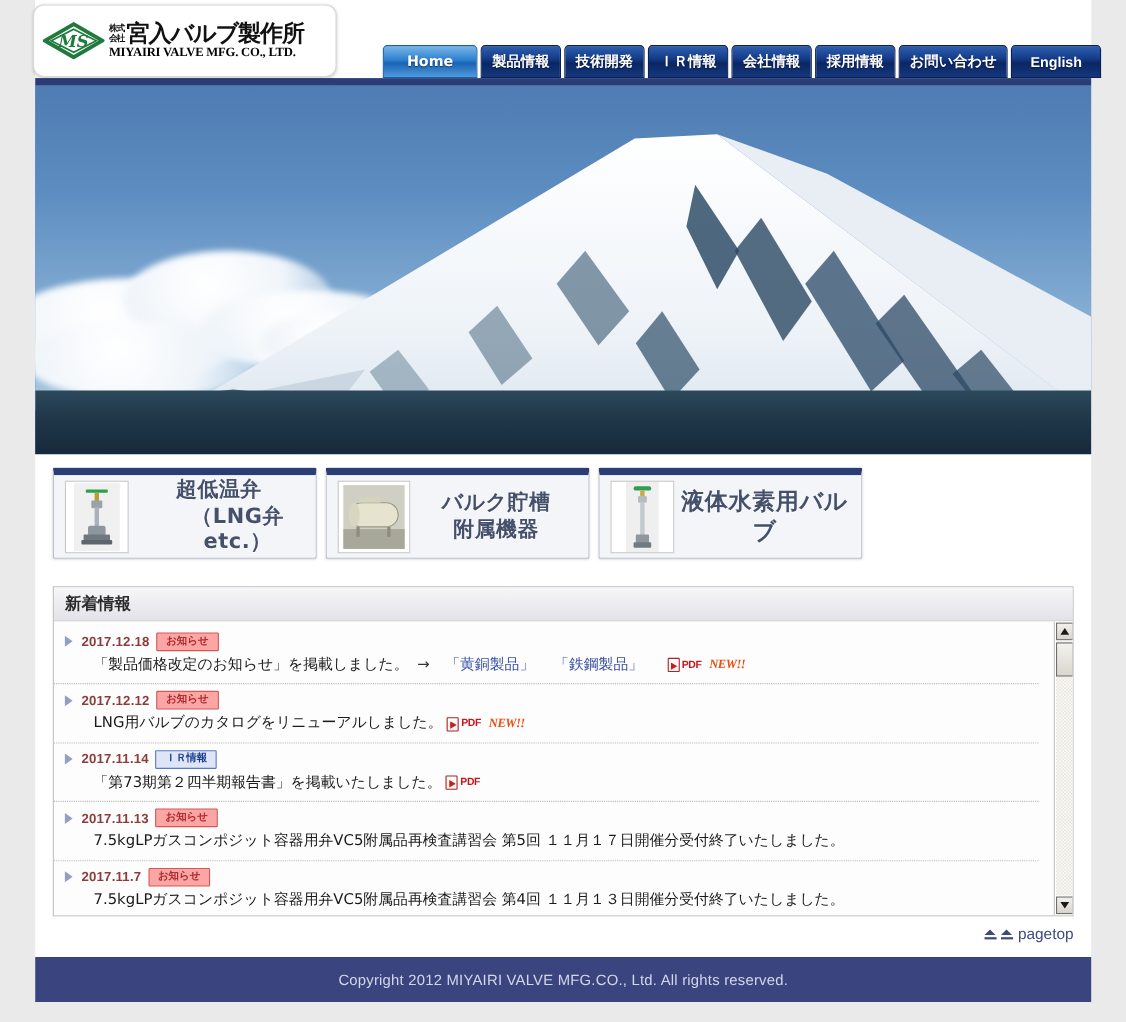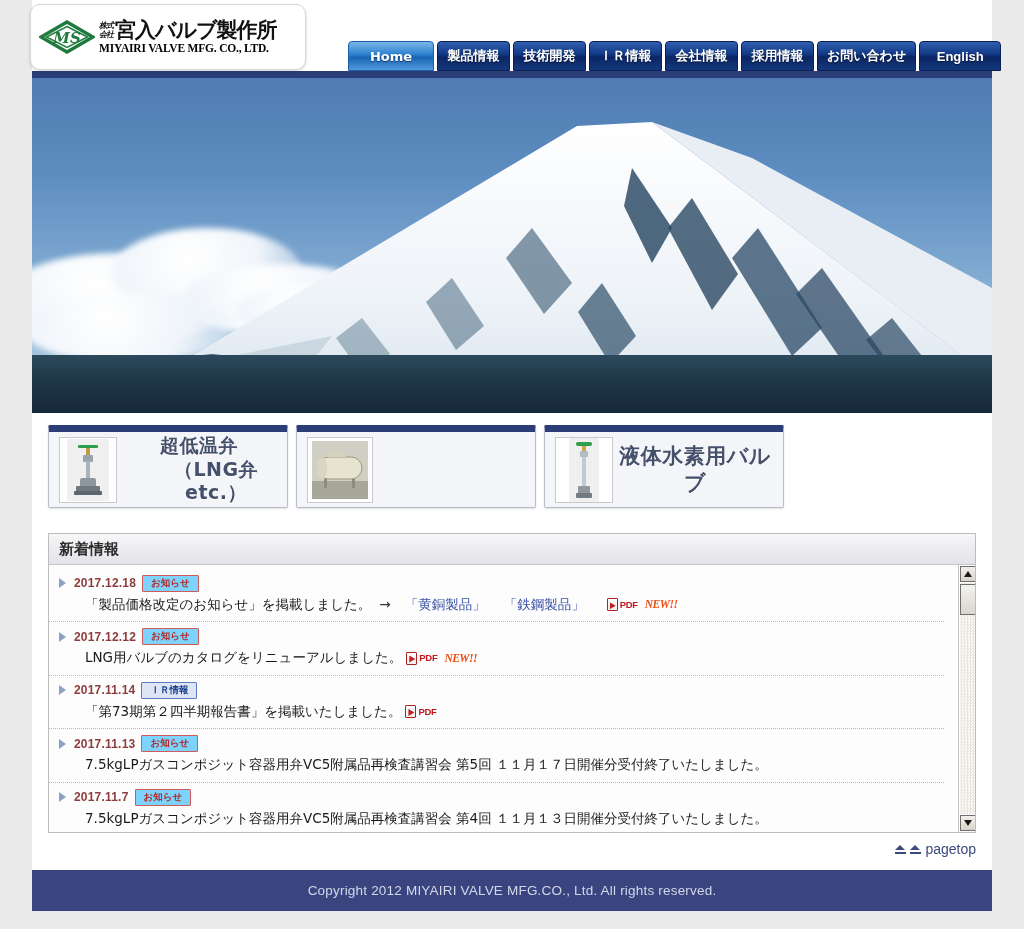--- a/index.html
+++ b/index.html
@@ -35,21 +35,21 @@
   .logo-text { margin-left: 4px; line-height: 1; }
   .logo-jp {
     display: flex; align-items: flex-end;
     font-family: "DejaVu Sans", sans-serif;
     color: #111; font-weight: 700;
   }
   .logo-jp .kabu {
     font-size: 8px; line-height: 9px; letter-spacing: -1px;
     margin-right: 2px; padding-bottom: 2px;
   }
-  .logo-jp .kabu span { display: block; font-style: italic; }
+  .logo-jp .kabu span { display: block; }
   .logo-jp .big { font-size: 21px; letter-spacing: -1px; }
   .logo-en {
     font-family: "Liberation Serif", serif;
     font-weight: 700; font-size: 11.5px; letter-spacing: -.2px;
     color: #000; margin-top: 2px;
   }
 
   
   .nav {
     position: absolute; left: 280px; top: 41px;
@@ -185,21 +185,21 @@
     font-family: "Liberation Sans", sans-serif;
     font-size: 12px; font-weight: 700; color: #8d3c3c;
     letter-spacing: .2px;
   }
   .ni-badge {
     font-family: "DejaVu Sans", sans-serif;
     font-size: 9.5px; font-weight: 700;
     padding: 1px 8px 2px 8px; line-height: 1.25;
     border-radius: 1px;
   }
-  .ni-badge.notice { color: #b02b2b; background: #7dd3fc; border: 1px solid #cf5a5a; }
+  .ni-badge.notice { color: #b02b2b; background: #fca5a5; border: 1px solid #cf5a5a; }
   .ni-badge.ir     { color: #1d3f8f; background: #dde5f7; border: 1px solid #5d79c4; }
   .ni-line2 {
     margin-top: 3px; padding-left: 26px;
     display: flex; align-items: center; flex-wrap: wrap;
     font-family: "DejaVu Sans", sans-serif;
     font-size: 13.5px; color: #1a1a1a; line-height: 1.45;
   }
   .ni-link { color: #3a52a5; cursor: pointer; }
   .ni-arrowtxt { color: #333; padding: 0 6px; }
   .gap-l { padding-left: 18px; }
@@ -401,20 +401,24 @@
           <svg width="56" height="58" viewBox="0 0 56 58">
             <rect x="0" y="0" width="56" height="58" fill="#cfcfc4"></rect>
             <rect x="0" y="40" width="56" height="18" fill="#a8a89a"></rect>
             <rect x="6" y="16" width="44" height="22" rx="11" fill="#e6e4cf" stroke="#9a9884" stroke-width="1"></rect>
             <ellipse cx="10" cy="27" rx="5" ry="11" fill="#d8d6c0"></ellipse>
             <rect x="12" y="38" width="3" height="9" fill="#8e8c7c"></rect>
             <rect x="40" y="38" width="3" height="9" fill="#8e8c7c"></rect>
             <rect x="14" y="11" width="20" height="5" fill="#d5d3bd"></rect>
           </svg>
         </div>
+        <div class="banner-label">
+          <span>バルク貯槽</span>
+          <span class="l2">附属機器</span>
+        </div>
       </div>
 
       <div class="banner">
         <div class="banner-thumb">
           <svg width="30" height="64" viewBox="0 0 30 64">
             <rect x="0" y="0" width="30" height="64" fill="#efefef"></rect>
             <rect x="7" y="4" width="16" height="4" rx="2" fill="#2f9e4f"></rect>
             <rect x="13" y="8" width="4" height="6" fill="#c9a94a"></rect>
             <rect x="11" y="13" width="8" height="6" rx="1" fill="#b4bcc3"></rect>
             <rect x="13" y="19" width="4" height="30" fill="#c2c9cf"></rect>

